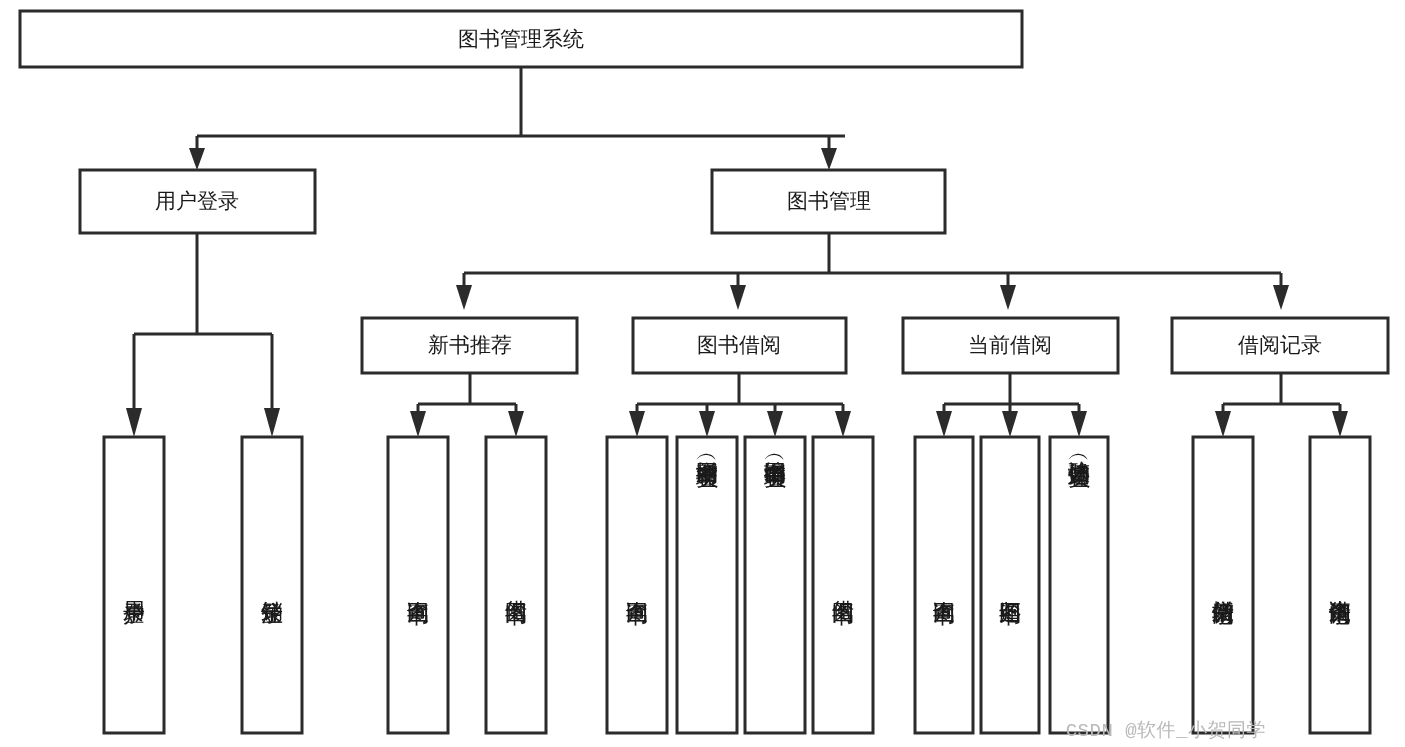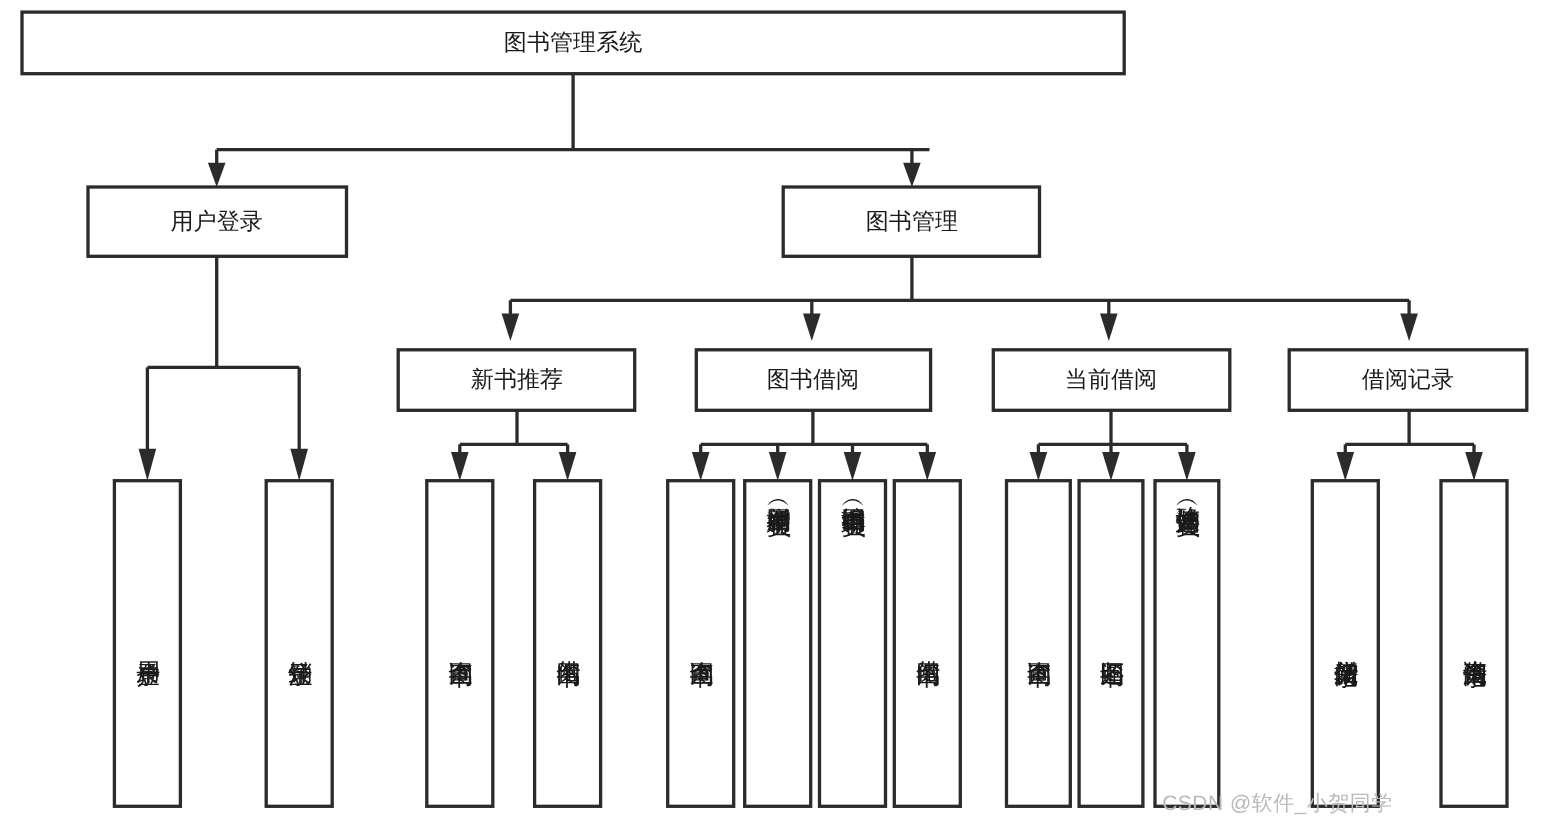--- a/index.html
+++ b/index.html
@@ -64,21 +64,21 @@
     position: absolute;
     display: flex;
     justify-content: center;
   }
   .vlabel-center { align-items: center; }
   .vlabel-top { align-items: flex-start; }
   .watermark {
     position: absolute;
     right: 8px;
     bottom: 4px;
-    font-family: Liberation Sans, sans-serif;
+    font-family: Liberation Mono, monospace;
     font-size: 19px;
     color: #b9b9b9;
     white-space: nowrap;
     letter-spacing: 0.5px;
   }
 </style>
 </head>
 <body>
 
 <div id="diagram-root">

